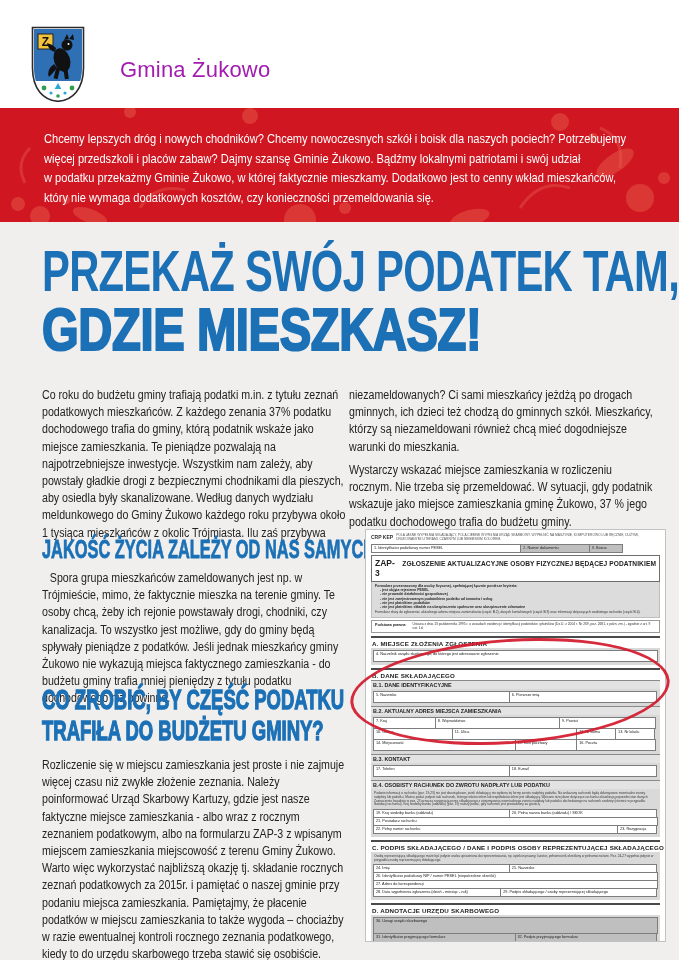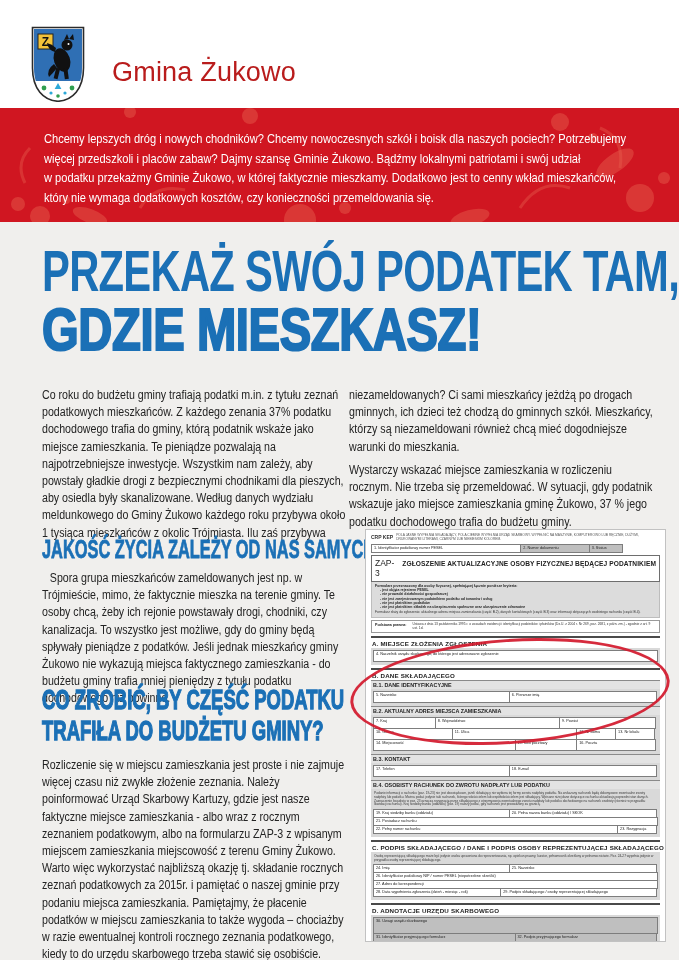--- a/index.html
+++ b/index.html
@@ -3,21 +3,21 @@
 <meta charset="utf-8">
 <style>
   html,body{margin:0;padding:0;}
   body{width:679px;height:960px;position:relative;background:#ffffff;
        font-family:"Liberation Sans",sans-serif;overflow:hidden;}
   .abs{position:absolute;}
 
   
   .top{left:0;top:0;width:679px;height:108px;background:#ffffff;}
   .crest{left:31px;top:26px;}
-  .org{left:112px;top:57px;font-size:27px;color:#b91c1c;letter-spacing:.2px;}
+  .org{left:120px;top:57px;font-size:22px;color:#a21caf;letter-spacing:.2px;}
 
   
   .banner{left:0;top:108px;width:679px;height:114px;background:#d01621;overflow:hidden;}
   .banner svg{position:absolute;left:0;top:0;}
   .banner-text{position:absolute;left:44px;top:22px;width:680px;
     font-size:12.6px;line-height:19.6px;color:#ffffff;
     transform:scaleX(.88);transform-origin:left top;}
   .banner-line{display:block;white-space:nowrap;}
 
   
@@ -51,21 +51,21 @@
   .f-instr{font-size:3.3px;line-height:3.8px;color:#555;}
   .frow{display:flex;}
   .frow + .frow{margin-top:-1px;}
   .fb{background:#fff;border:1px solid #7d7d7d;min-height:9px;box-sizing:border-box;
       padding:1px 2px 0;overflow:hidden;margin-right:-1px;}
   .fb.dark{background:#bfbfbf;}
   .fb.tall{min-height:12px;}
   .fl{font-size:3.8px;line-height:4.4px;color:#222;display:block;white-space:nowrap;}
   .f-title{border:1px solid #6e6e6e;margin-top:2px;padding:2.5px 3px;display:flex;
            gap:6px;align-items:baseline;}
-  .f-code{font-size:8.5px;font-weight:400;}
+  .f-code{font-size:8.5px;font-weight:700;}
   .f-tt{font-size:6.6px;font-weight:700;letter-spacing:.1px;white-space:nowrap;}
   .f-note{background:#dcdcdc;padding:2px 3px;border:1px solid #bdbdbd;border-top:none;}
   .f-ci{font-size:3.6px;line-height:4.4px;font-weight:700;}
   .f-cb{font-size:3.5px;line-height:4.3px;font-weight:700;margin-left:5px;}
   .f-purpose{font-size:3.3px;line-height:3.9px;margin-top:2px;color:#333;}
   .f-legal{display:flex;gap:6px;border:1px solid #9a9a9a;margin-top:2px;padding:1.5px 3px;}
   .f-legal .lab{font-size:3.6px;font-weight:700;white-space:nowrap;}
   .f-legal .txt{font-size:3.3px;line-height:3.9px;color:#333;}
   .f-sec{border-top:2px solid #4a4a4a;font-weight:700;font-size:6.2px;
          padding:1.5px 1px;margin-top:3px;letter-spacing:.2px;white-space:nowrap;}

